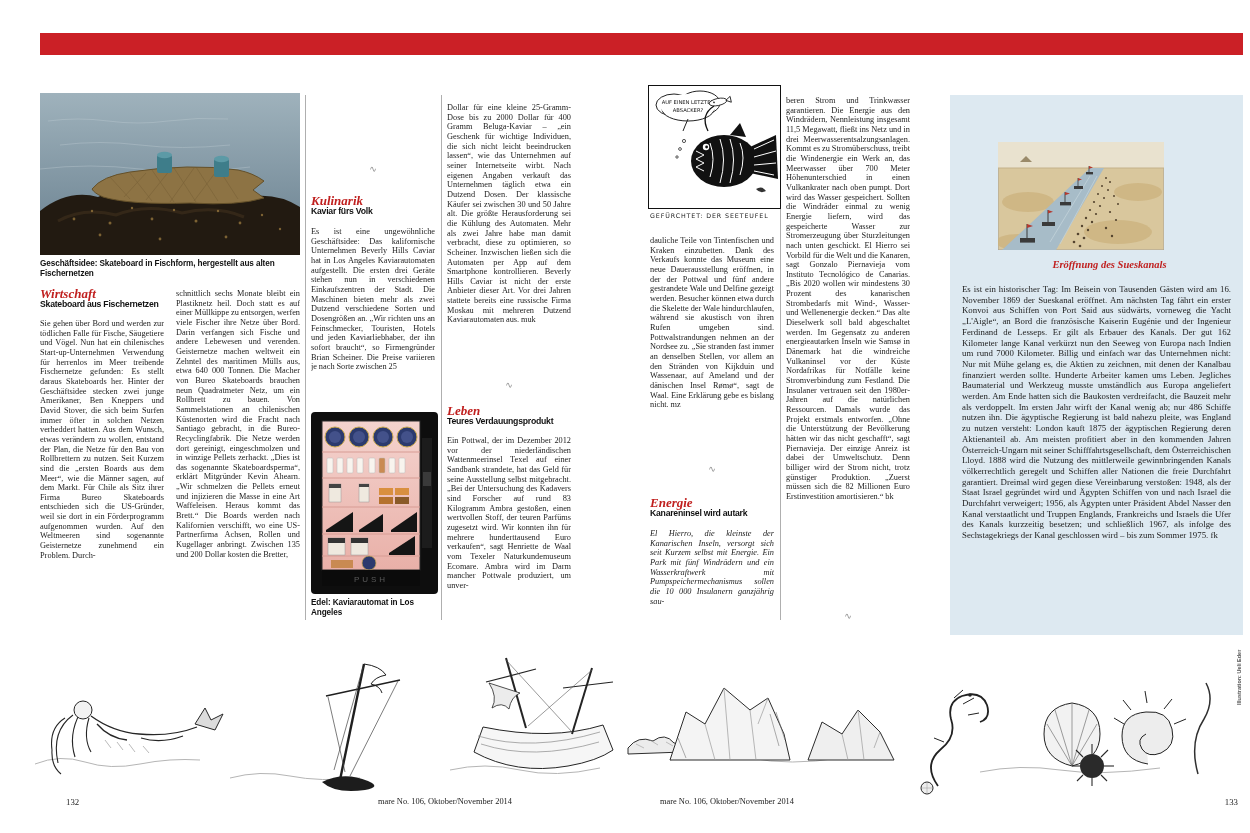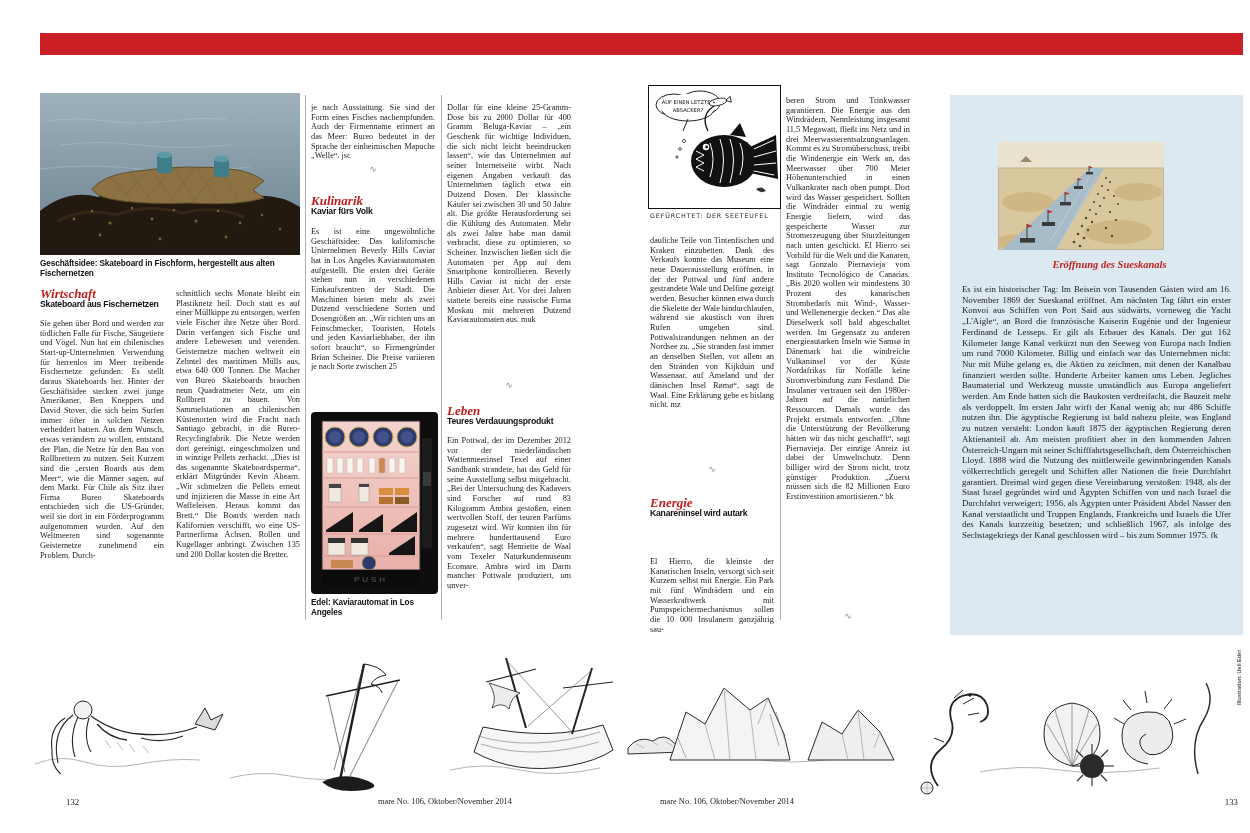--- a/index.html
+++ b/index.html
@@ -113,21 +113,20 @@
   <div class="vrule" style="left:780px;top:90px;height:530px;"></div>
 
   <div class="col" style="left:40px;top:281px;">
     <div class="sec-label">Wirtschaft</div>
     <div class="sec-title">Skateboard aus Fischernetzen</div>
   </div>
   <div class="col body-txt" style="left:40px;top:311px;height:309px;">Sie gehen über Bord und werden zur tödlichen Falle für Fische, Säugetiere und Vögel. Nun hat ein chilenisches Start-up-Unternehmen Verwendung für herrenlos im Meer treibende Fischernetze gefunden: Es stellt daraus Skateboards her. Hinter der Geschäftsidee stecken zwei junge Amerikaner, Ben Kneppers und David Stover, die sich beim Surfen immer öfter in solchen Netzen verheddert hatten. Aus dem Wunsch, etwas verändern zu wollen, entstand der Plan, die Netze für den Bau von Rollbrettern zu nutzen. Seit Kurzem sind die „ersten Boards aus dem Meer“, wie die Männer sagen, auf dem Markt. Für Chile als Sitz ihrer Firma Bureo Skateboards entschieden sich die US-Gründer, weil sie dort in ein Förderprogramm aufgenommen wurden. Auf den Weltmeeren sind sogenannte Geisternetze zunehmend ein Problem. Durch-</div>
 
   <div class="col body-txt" style="left:176px;top:281px;height:339px;">schnittlich sechs Monate bleibt ein Plastiknetz heil. Doch statt es auf einer Müllkippe zu entsorgen, werfen viele Fischer ihre Netze über Bord. Darin verfangen sich Fische und andere Lebewesen und verenden. Geisternetze machen weltweit ein Zehntel des maritimen Mülls aus, etwa 640 000 Tonnen. Die Macher von Bureo Skateboards brauchen neun Quadratmeter Netz, um ein Rollbrett zu bauen. Von Sammelstationen an chilenischen Küstenorten wird die Fracht nach Santiago gebracht, in die Bureo-Recyclingfabrik. Die Netze werden dort gereinigt, eingeschmolzen und in winzige Pellets zerhackt. „Dies ist das sogenannte Skateboardsperma“, erklärt Mitgründer Kevin Ahearn. „Wir schmelzen die Pellets erneut und injizieren die Masse in eine Art Waffeleisen. Heraus kommt das Brett.“ Die Boards werden nach Kalifornien verschifft, wo eine US-Partnerfirma Achsen, Rollen und Kugellager anbringt. Zwischen 135 und 200 Dollar kosten die Bretter,</div>
 
-  <div class="col body-txt" style="left:311px;top:95px;height:62px;">je nach Ausstattung. Sie sind der Form eines Fisches nachempfunden. Auch der Firmenname erinnert an das Meer: Bureo bedeutet in der Sprache der einheimischen Mapuche „Welle“. jsc</div>
   <div class="divider" style="left:311px;top:165px;">∿</div>
   <div class="col" style="left:311px;top:188px;">
     <div class="sec-label">Kulinarik</div>
     <div class="sec-title">Kaviar fürs Volk</div>
   </div>
   <div class="col body-txt" style="left:311px;top:219px;height:188px;">Es ist eine ungewöhnliche Geschäftsidee: Das kalifornische Unternehmen Beverly Hills Caviar hat in Los Angeles Kaviarautomaten aufgestellt. Die ersten drei Geräte stehen nun in verschiedenen Einkaufszentren der Stadt. Die Maschinen bieten mehr als zwei Dutzend verschiedene Sorten und Dosengrößen an. „Wir richten uns an Feinschmecker, Touristen, Hotels und jeden Kaviarliebhaber, der ihn sofort braucht“, so Firmengründer Brian Scheiner. Die Preise variieren je nach Sorte zwischen 25</div>
 
   <div style="position:absolute;left:311px;top:412px;width:127px;height:182px;">
     <svg width="127" height="182" viewBox="0 0 127 182">
       <defs>
@@ -252,21 +251,21 @@
     </svg>
   </div>
   <div class="cartoon-caption" style="left:650px;top:212px;width:133px;">GEFÜRCHTET: DER SEETEUFEL</div>
 
   <div class="col body-txt" style="left:650px;top:228px;height:228px;">dauliche Teile von Tintenfischen und Kraken einzubetten. Dank des Verkaufs konnte das Museum eine neue Dauerausstellung eröffnen, in der der Pottwal und fünf andere gestrandete Wale und Delfine gezeigt werden. Besucher können etwa durch die Skelette der Wale hindurchlaufen, während sie akustisch von ihren Rufen umgeben sind. Pottwalstrandungen nehmen an der Nordsee zu. „Sie stranden fast immer an denselben Stellen, vor allem an den Stränden von Kijkduin und Wassenaar, auf Ameland und der dänischen Insel Rømø“, sagt de Waal. Eine Erklärung gebe es bislang nicht. mz</div>
   <div class="divider" style="left:650px;top:465px;">∿</div>
   <div class="col" style="left:650px;top:490px;">
     <div class="sec-label">Energie</div>
     <div class="sec-title">Kanareninsel wird autark</div>
   </div>
-  <div class="col body-txt" style="left:650px;top:549px;height:78px;">El Hierro, die kleinste der Kanarischen Inseln, versorgt sich seit Kurzem selbst mit Energie. Ein Park mit fünf Windrädern und ein Wasserkraftwerk mit Pumpspeichermechanismus sollen die 10 000 Insulanern ganzjährig sau-</div>
+  <div class="col body-txt" style="left:650px;top:521px;height:78px;font-style:italic;">El Hierro, die kleinste der Kanarischen Inseln, versorgt sich seit Kurzem selbst mit Energie. Ein Park mit fünf Windrädern und ein Wasserkraftwerk mit Pumpspeichermechanismus sollen die 10 000 Insulanern ganzjährig sau-</div>
 
   <div class="col body-txt" style="left:786px;top:88px;height:518px;">beren Strom und Trinkwasser garantieren. Die Energie aus den Windrädern, Nennleistung insgesamt 11,5 Megawatt, fließt ins Netz und in drei Meerwasserentsalzungsanlagen. Kommt es zu Stromüberschuss, treibt die Windenergie ein Werk an, das Meerwasser über 700 Meter Höhenunterschied in einen Vulkankrater nach oben pumpt. Dort wird das Wasser gespeichert. Sollten die Windräder einmal zu wenig Energie liefern, wird das gespeicherte Wasser zur Stromerzeugung über Sturzleitungen nach unten geschickt. El Hierro sei Vorbild für die Welt und die Kanaren, sagt Gonzalo Piernavieja vom Instituto Tecnológico de Canarias. „Bis 2020 wollen wir mindestens 30 Prozent des kanarischen Strombedarfs mit Wind-, Wasser- und Wellenenergie decken.“ Das alte Dieselwerk soll bald abgeschaltet werden. Im Gegensatz zu anderen energieautarken Inseln wie Samsø in Dänemark hat die windreiche Vulkaninsel vor der Küste Nordafrikas für Notfälle keine Stromverbindung zum Festland. Die Insulaner vertrauen seit den 1980er-Jahren auf die natürlichen Ressourcen. Damals wurde das Projekt erstmals entworfen. „Ohne die Unterstützung der Bevölkerung hätten wir das nicht geschafft“, sagt Piernavieja. Der einzige Anreiz ist dabei der Umweltschutz. Denn billiger wird der Strom nicht, trotz günstiger Produktion. „Zuerst müssen sich die 82 Millionen Euro Erstinvestition amortisieren.“ bk</div>
   <div class="divider" style="left:786px;top:612px;">∿</div>
 
   <div class="bluebox"></div>
 
   <div style="position:absolute;left:998px;top:142px;width:166px;height:108px;">
     <svg width="166" height="108" viewBox="0 0 166 108">
       <rect width="166" height="108" fill="#d9c79d" stroke="#a8a193"></rect>
       <rect width="166" height="26" fill="#e9e2cf"></rect>

